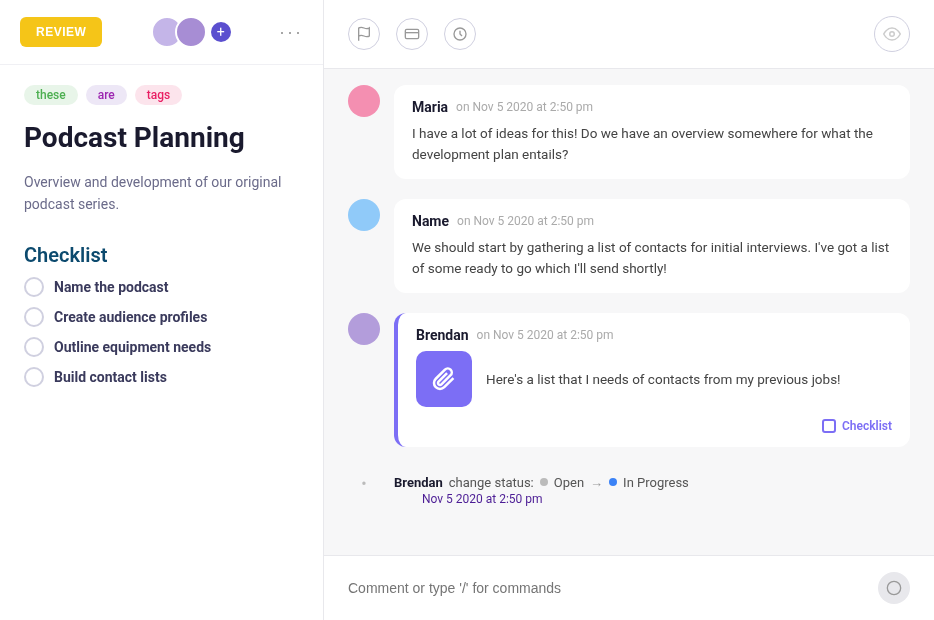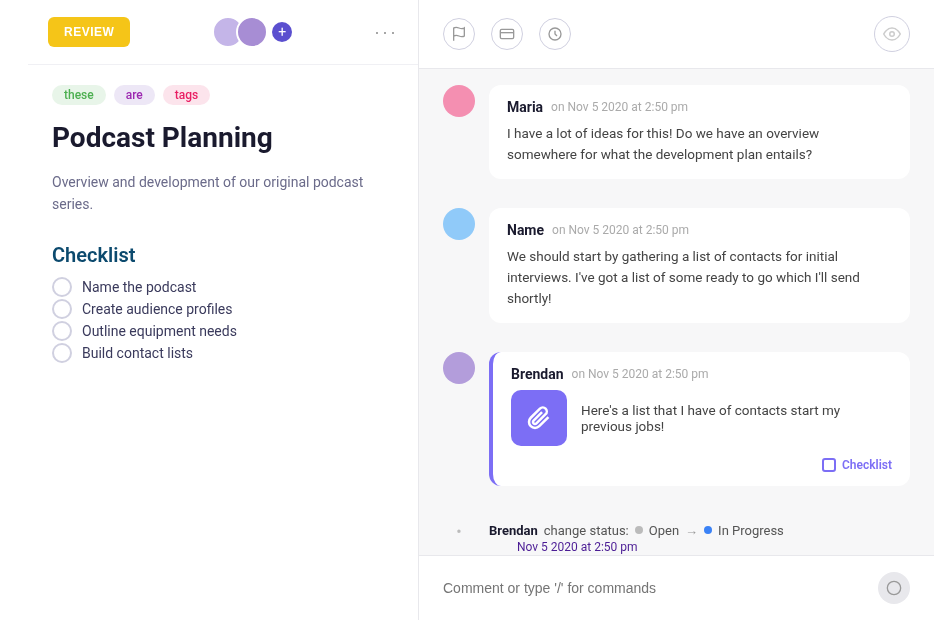--- a/index.html
+++ b/index.html
@@ -7,27 +7,26 @@
       font-family: -apple-system, BlinkMacSystemFont, 'Segoe UI', Roboto, sans-serif;
       background: #f7f7f8;
       display: flex;
       width: 934px;
       height: 620px;
       overflow: hidden;
     }
 
     
     .left-panel {
-      width: 419px;
+      width: 324px;
       background: #fff;
       border-right: 1px solid #e8e8ec;
       display: flex;
       flex-direction: column;
       flex-shrink: 0;
-      padding-left: 28px;
     }
 
     .top-bar {
       display: flex;
       align-items: center;
       justify-content: space-between;
       padding: 16px 20px;
       border-bottom: 1px solid #f0f0f4;
     }
 
@@ -129,21 +128,22 @@
     .checklist-title {
       font-size: 20px;
       font-weight: 600;
       color: #0c4a6e;
       margin-bottom: 10px;
     }
 
     .checklist-items {
       display: flex;
       flex-direction: column;
-      gap: 2px;
+      gap: 10px;
+      font-weight: bold;
     }
 
     .checklist-item {
       display: flex;
       align-items: center;
       gap: 10px;
       cursor: pointer;
     }
 
     .check-circle {
@@ -225,21 +225,21 @@
     .message-header {
       display: flex;
       align-items: center;
       gap: 4px;
       margin-bottom: 8px;
     }
 
     .messages-list {
       display: flex;
       flex-direction: column;
-      gap: 29px;
+      gap: 20px;
       justify-content: flex-end;
     }
 
     .msg-item {
       display: flex;
       gap: 14px;
       align-items: flex-start;
     }
 
     .msg-avatar-circle {
@@ -518,21 +518,21 @@
           <div class="message-header">
             <span class="msg-sender">Brendan</span>
             <span class="msg-time">on Nov 5 2020 at 2:50 pm</span>
           </div>
           <div class="attachment-block">
             <div class="attachment-thumb">
               <svg width="24" height="24" viewBox="0 0 24 24" fill="none" stroke="#fff" stroke-width="2.5">
                 <path d="M21.44 11.05l-9.19 9.19a6 6 0 0 1-8.49-8.49l9.19-9.19a4 4 0 0 1 5.66 5.66l-9.2 9.19a2 2 0 0 1-2.83-2.83l8.49-8.48"></path>
               </svg>
             </div>
-            <span class="attachment-text">Here's a list that I have of contacts start my previous jobs!</span>
+            <span class="attachment-text">Here's a list that I needs of contacts from my previous jobs!</span>
           </div>
           <div class="assigned-badge">
             <span class="assigned-checkbox"></span>
             <span>Checklist</span>
           </div>
         </div>
       </div>
 
       <div style="display:flex; gap:14px; align-items:flex-start;">
         <div style="width:32px; height:32px; display:flex; align-items:center; justify-content:center;">

